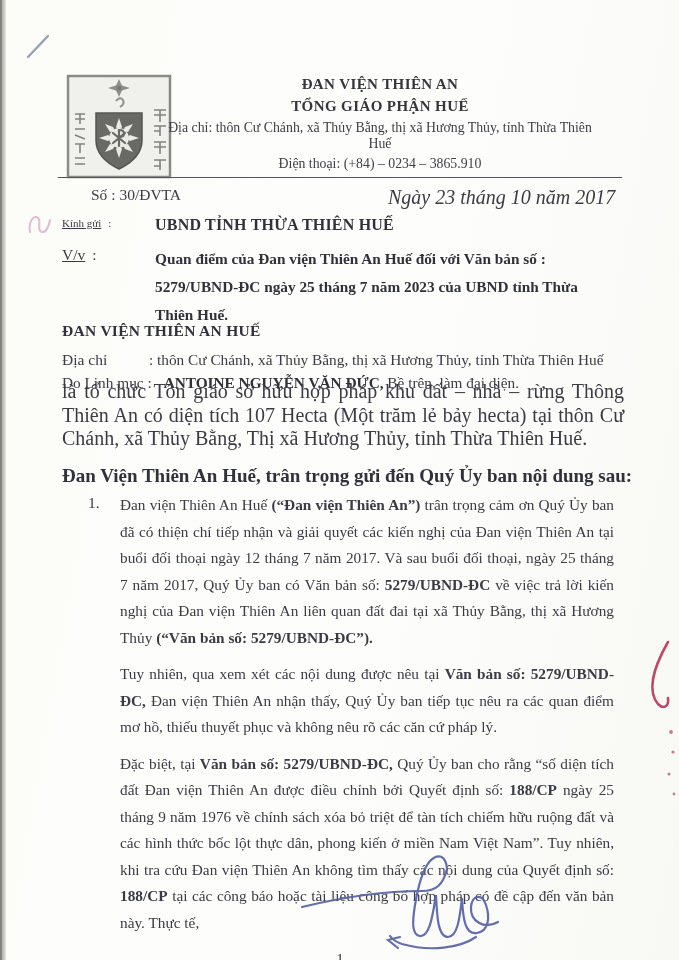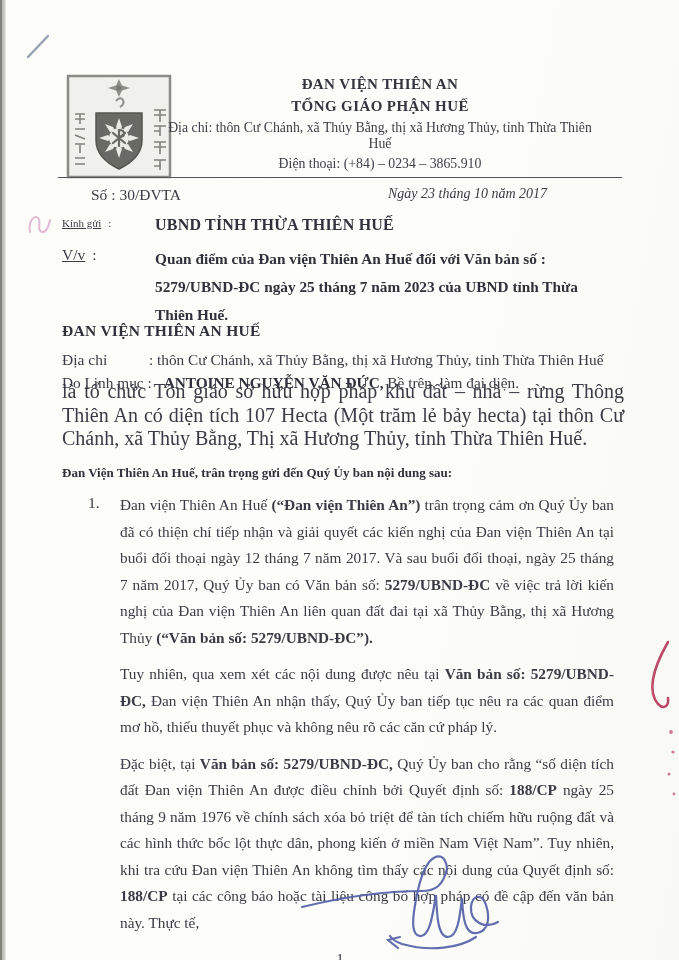--- a/index.html
+++ b/index.html
@@ -15,35 +15,35 @@
     position:absolute; left:0; top:0; width:6px; height:100%;
     background:linear-gradient(to right,#84847f 0px,#84847f 2px,#b3b3ae 2px,#c9c9c4 4px,#ebebe7 6px);
   }
   .abs { position:absolute; }
   .b { font-weight:bold; }
   .letterhead-text { left:160px; top:76px; width:440px; text-align:center; }
   .org-line { font-weight:bold; font-size:15px; letter-spacing:.4px; color:#34353d; margin-bottom:5px; }
   .lh-small { font-size:13.8px; margin-bottom:4px; color:#3d3e47; }
   .divider { left:58px; top:177px; width:564px; border-top:1.7px solid #53545a; }
   .ref-number { left:62px; top:186px; font-size:15.5px;margin-left:29px; }
-  .ref-date { left:388px; top:186px; font-size:14px; font-style:italic; }
+  .ref-date { left:388px; top:186px; font-size:20px; font-style:italic; }
   .addr-row-label { left:62px; top:217px; font-size:11px; }
   .addr-row-label .u { text-decoration:underline; }
   .colon-gap { margin-left:7px; }
   .recipient-name { left:155px; top:216px; font-size:16px; font-weight:bold; letter-spacing:.2px; color:#30313a; }
   .subject-label { left:62px; top:246px; font-size:15.5px; }
   .subject-label .u { text-decoration:underline; }
   .subject-text { left:155px; top:245px; width:440px; font-size:15.3px; font-weight:bold; line-height:28px; color:#30313a; }
   .sender-title { left:62px; top:322px; font-size:15.5px; font-weight:bold; letter-spacing:.3px; color:#30313a; }
   .sender-addr-label { left:62px; top:351px; font-size:15.5px; }
   .sender-addr-value { left:149px; top:351px; font-size:15.3px; }
   .rep-line { left:62px; top:374px; font-size:15.3px; width:580px; }
   .rep-name { font-weight:bold; margin-left:12px; color:#30313a; }
   .sender-desc { left:62px; top:380px; width:562px; font-size:20px; line-height:23.5px; text-align:justify; }
-  .lead-line { left:62px; top:465px; font-size:13px; font-weight:bold; color:#30313a; }
+  .lead-line { left:62px; top:465px; font-size:19px; font-weight:bold; color:#30313a; }
   .item-number { left:88px; top:494px; font-size:15.5px; }
   .content-col { left:120px; top:492px; width:502px; font-size:15.3px; line-height:26.5px; text-align:justify; }
   .content-col p { margin:0 8px 10px 0; }
   .page-number { width:440px; text-align:center; font-size:15px; margin-top:0; }
   .ink { pointer-events:none; }
 </style>
 </head>
 <body>
 
 <div class="page">

